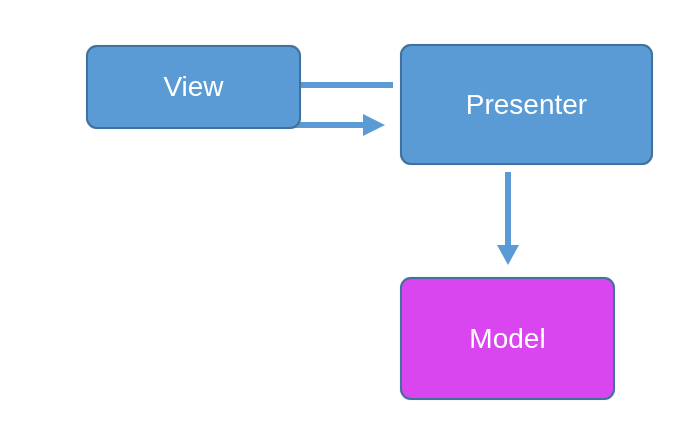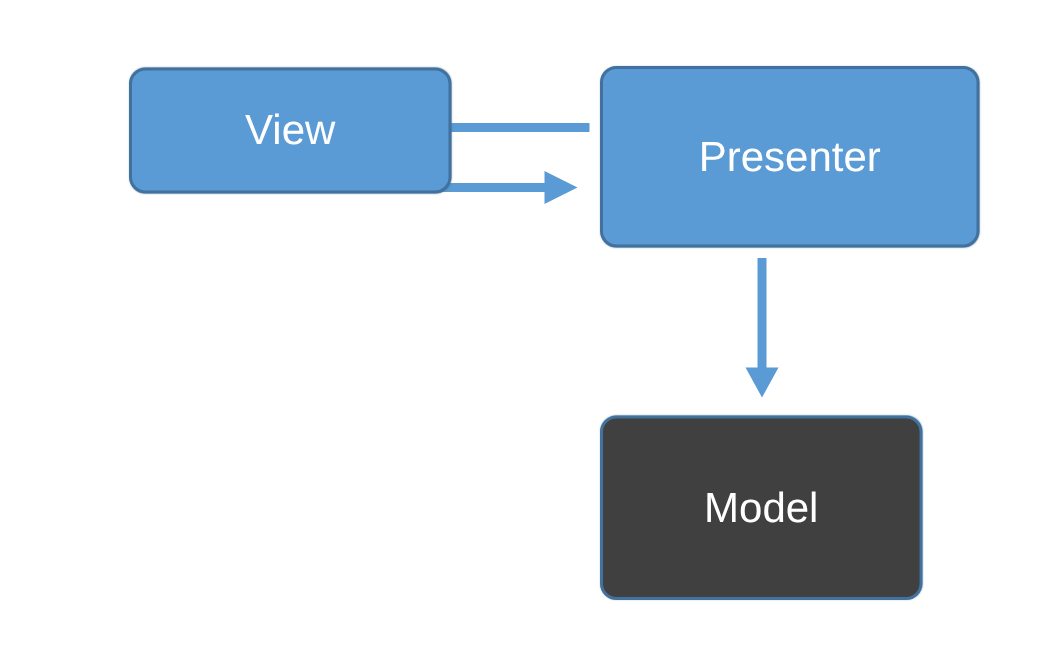--- a/index.html
+++ b/index.html
@@ -58,17 +58,17 @@
   </svg>
 
   <div class="node node-view" style="background-color: rgb(91, 155, 213); border-color: rgb(65, 113, 156);">
     <span class="node-label" style="color: rgb(255, 255, 255);">View</span>
   </div>
 
   <div class="node node-presenter" style="background-color: rgb(91, 155, 213); border-color: rgb(65, 113, 156);">
     <span class="node-label" style="color: rgb(255, 255, 255);">Presenter</span>
   </div>
 
-  <div class="node node-model" style="background-color: #404040; border-color: rgb(65, 113, 156);">
+  <div class="node node-model" style="background-color: #d946ef; border-color: rgb(65, 113, 156);">
     <span class="node-label" style="color: rgb(255, 255, 255);">Model</span>
   </div>
 
 </div>
 
 </body></html>

